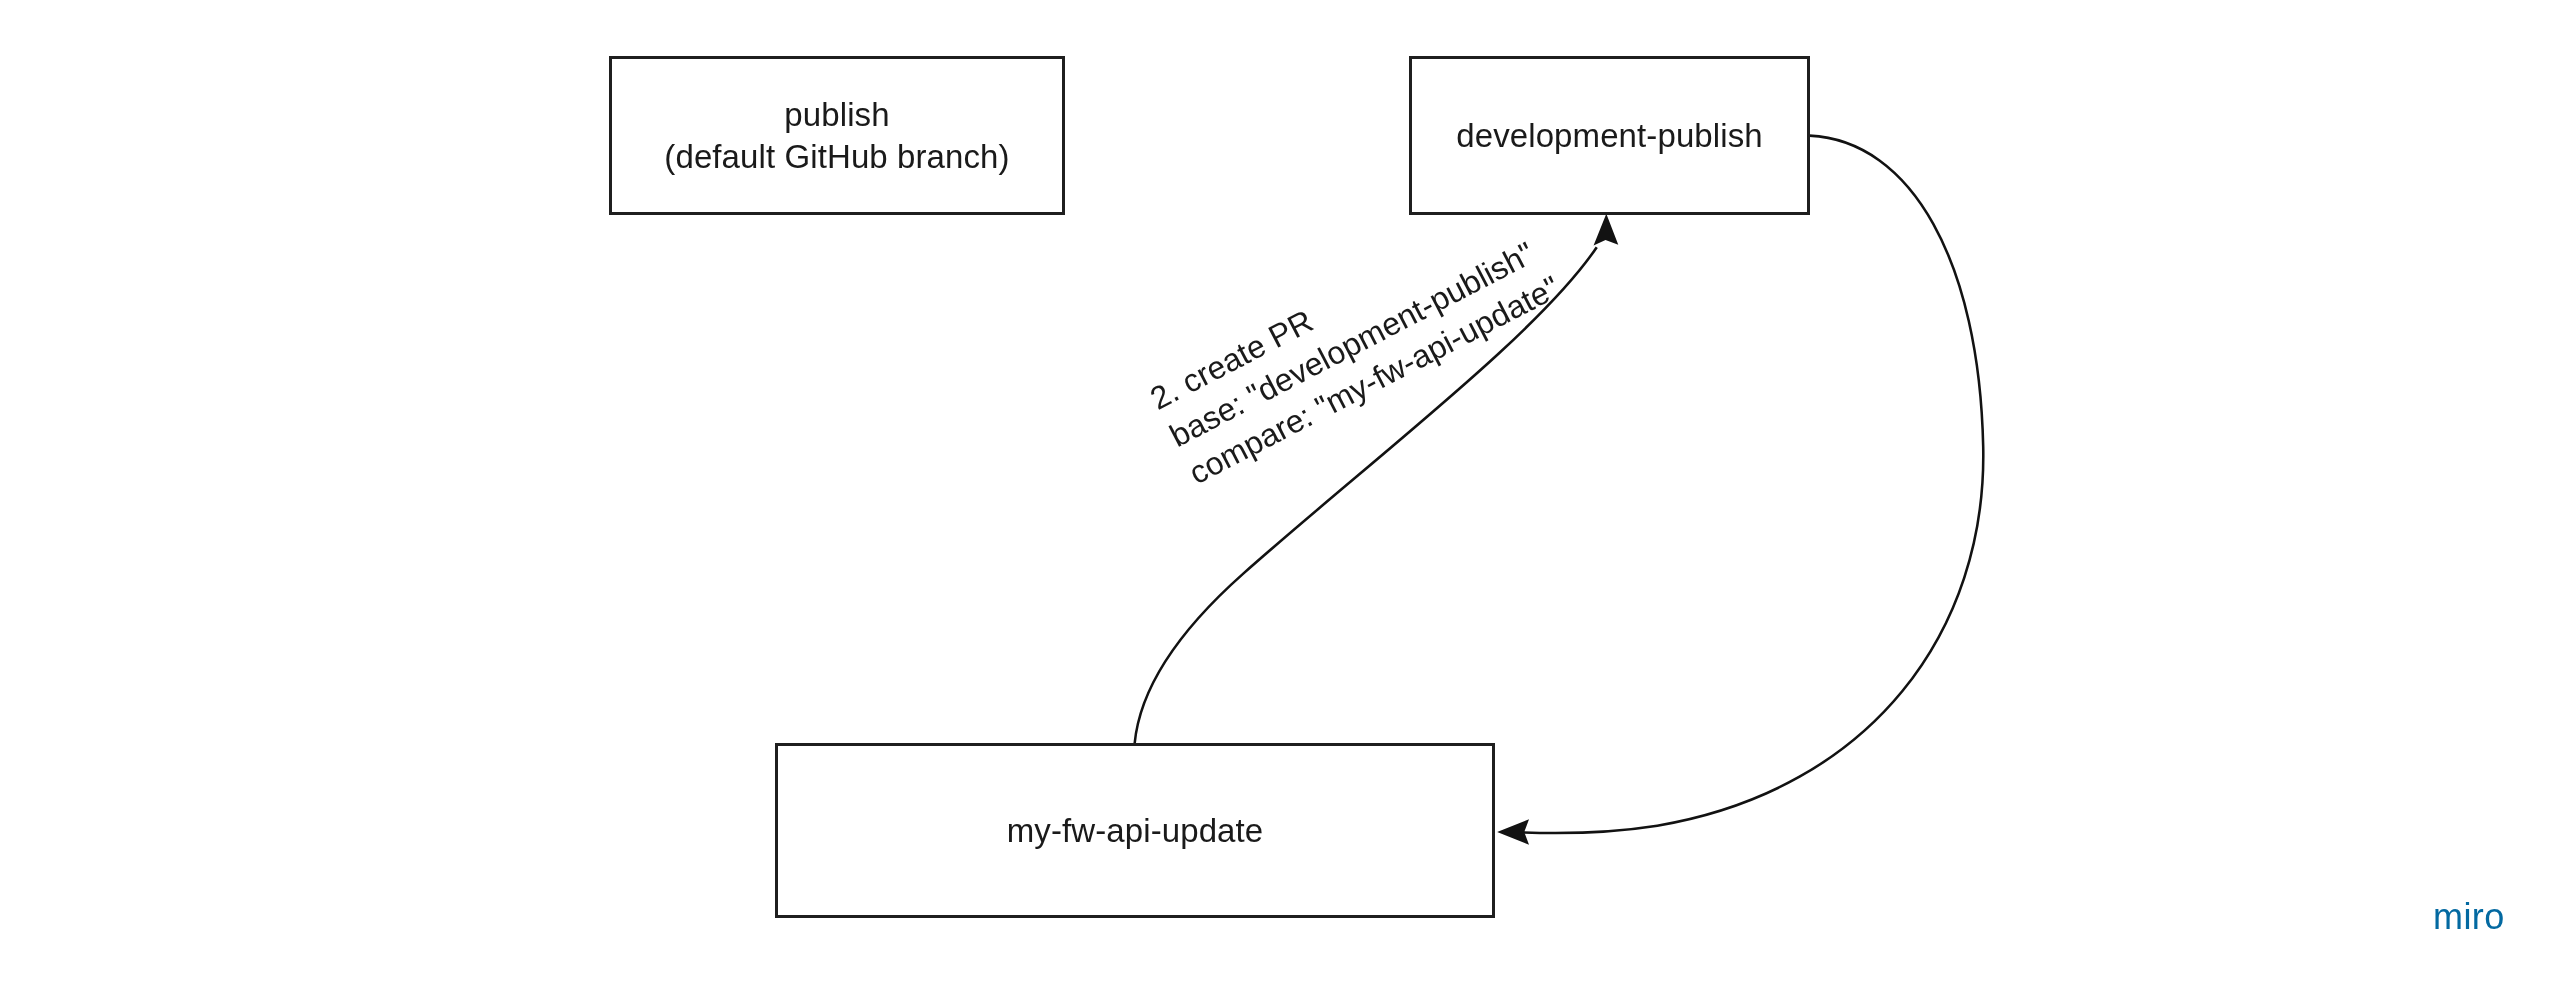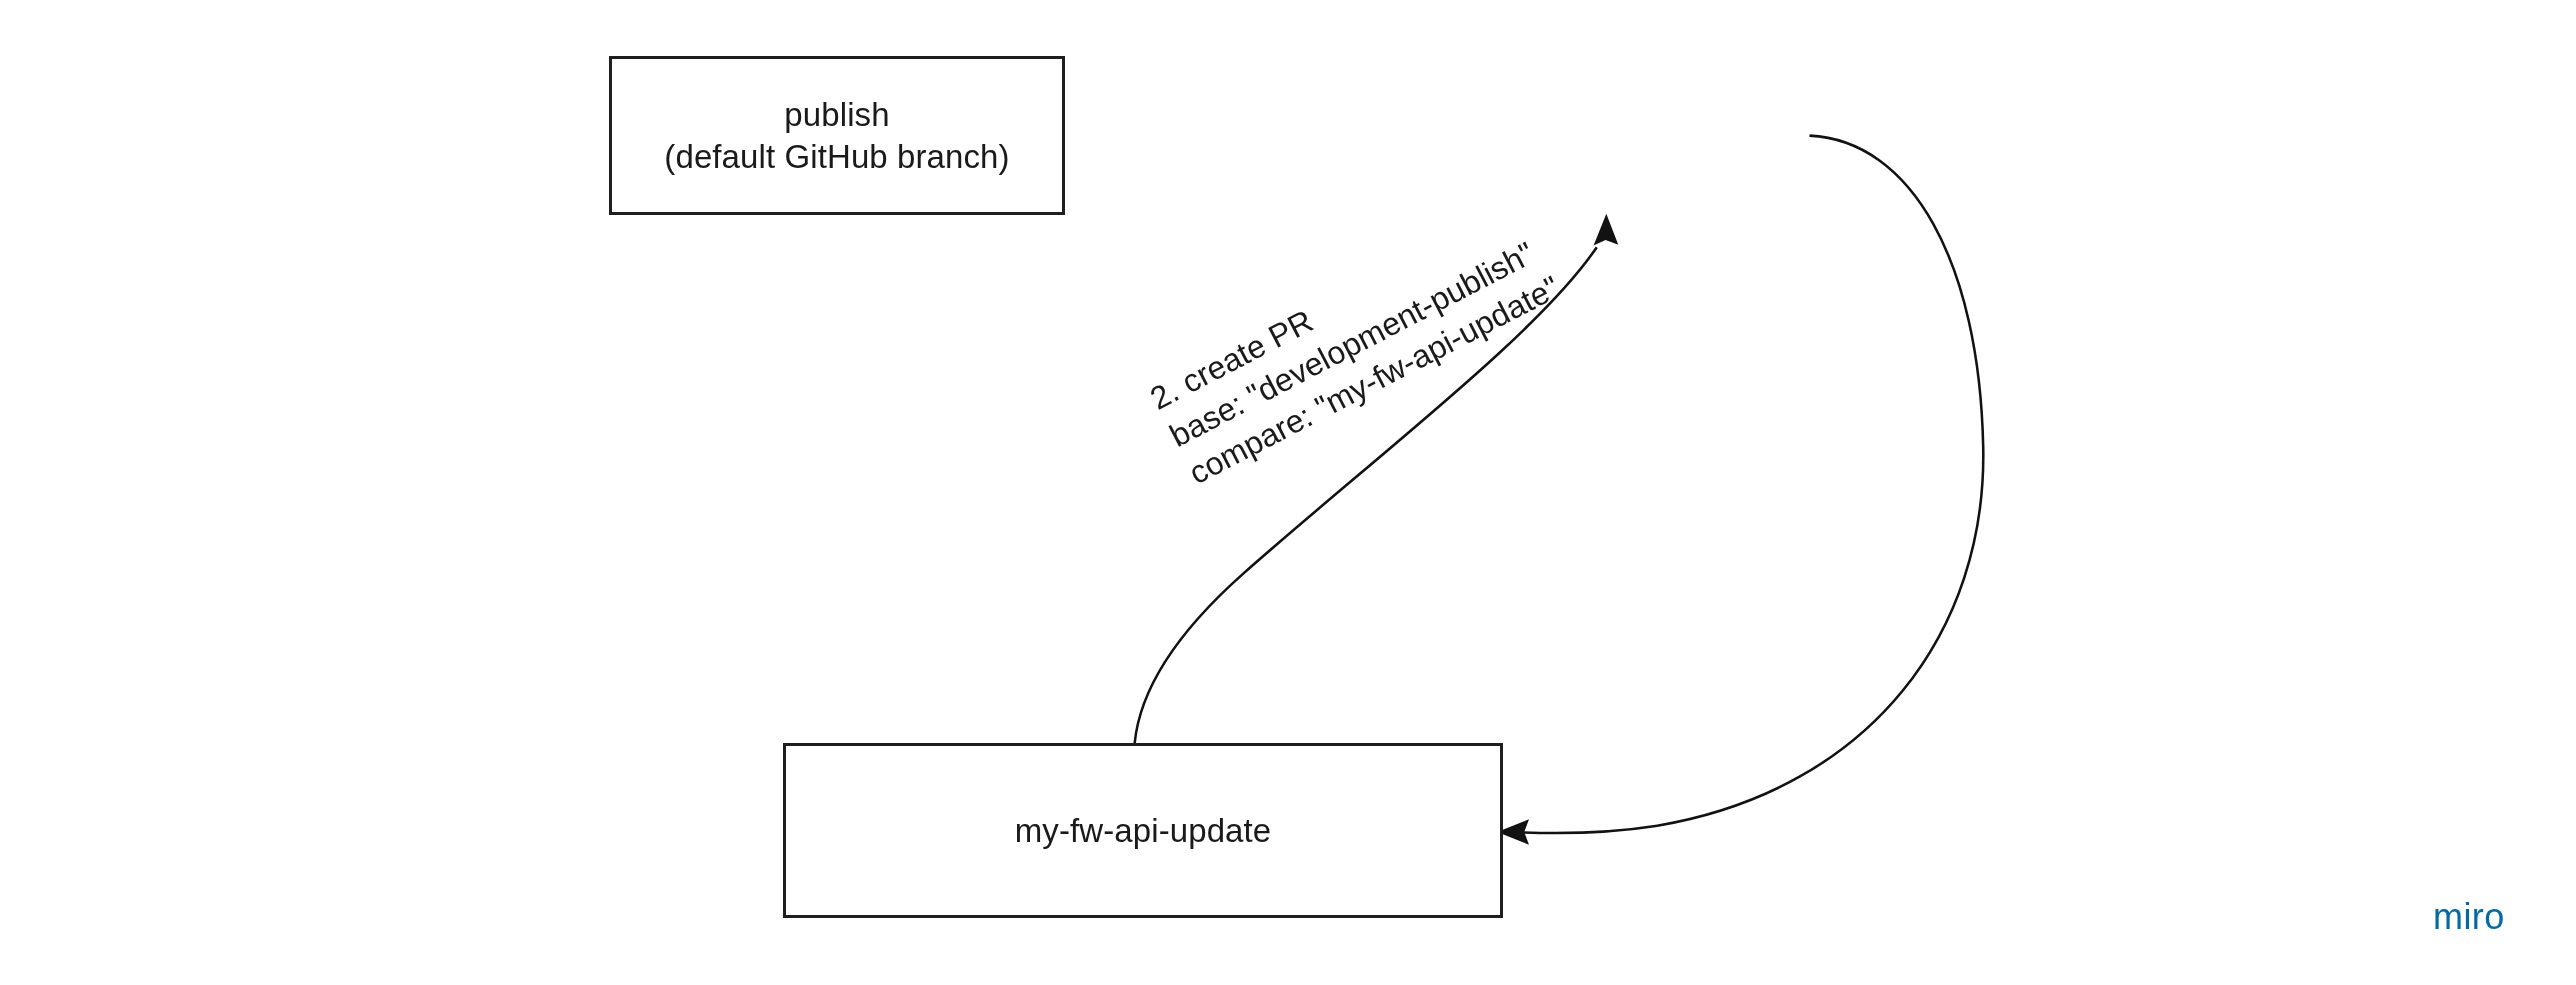--- a/index.html
+++ b/index.html
@@ -48,21 +48,20 @@
     left: 1409px;
     top: 56px;
     width: 401px;
     height: 159px;
   }
   #node-my-fw-api-update {
     left: 775px;
     top: 743px;
     width: 720px;
     height: 175px;
-    margin-left: 8px;
   }
 
   
   #connector-layer {
     position: absolute;
     left: 0;
     top: 0;
     width: 2576px;
     height: 986px;
     z-index: 2;
@@ -133,20 +132,21 @@
       <path d="M 1424,933
                C 1430,870 1470,800 1560,720
                C 1720,578 1930,420 2004,310"></path>
       <polygon points="2016,268 2000,308 2015,301 2031,307"></polygon>
     </g>
   </svg>
 
   <div class="node" id="node-publish">publish
 (default GitHub branch)</div>
 
+  <div class="node" id="node-development-publish">development-publish</div>
 
   <div class="node" id="node-my-fw-api-update">my-fw-api-update</div>
 
 
   <div class="edge-label" id="label-create-pr">2. create PR
 base: "development-publish"
 compare: "my-fw-api-update"</div>
 
   <div id="watermark">miro</div>
 

